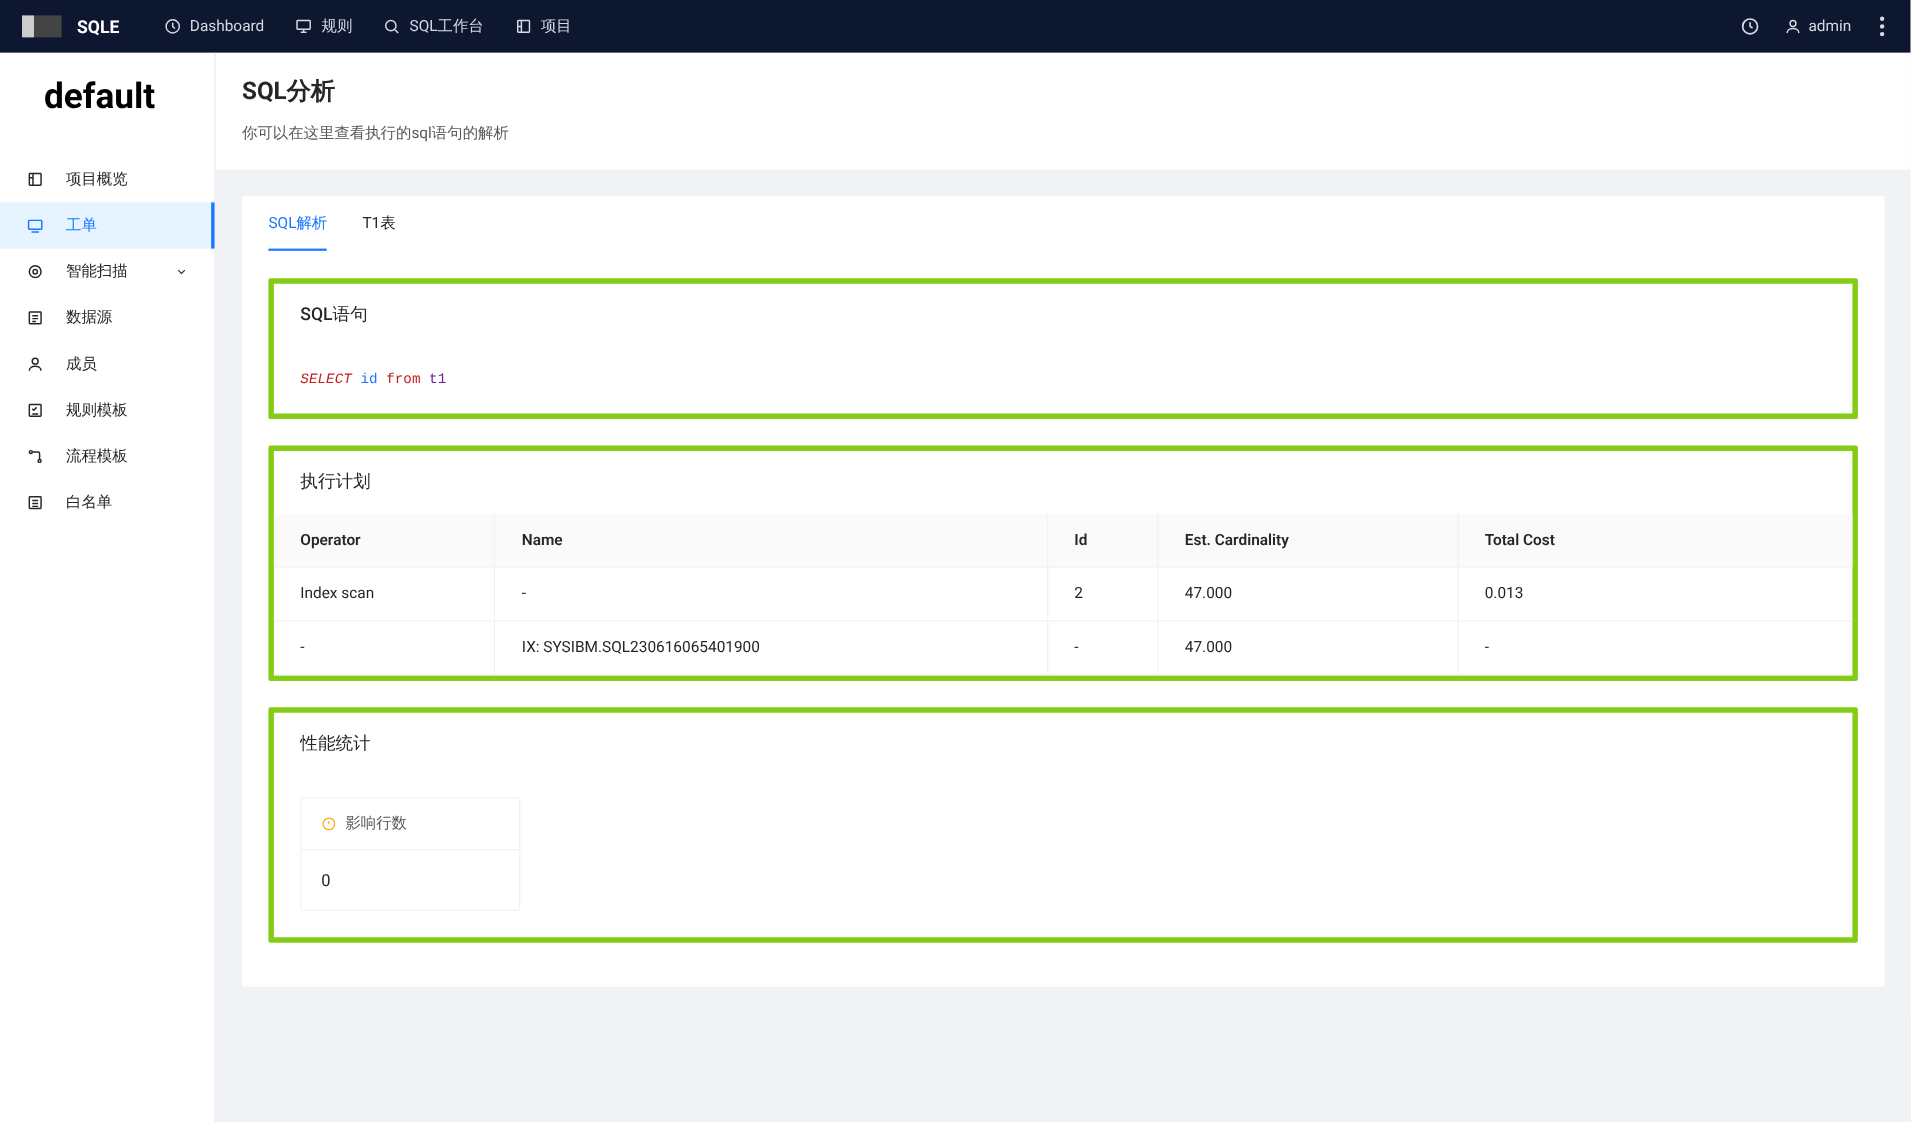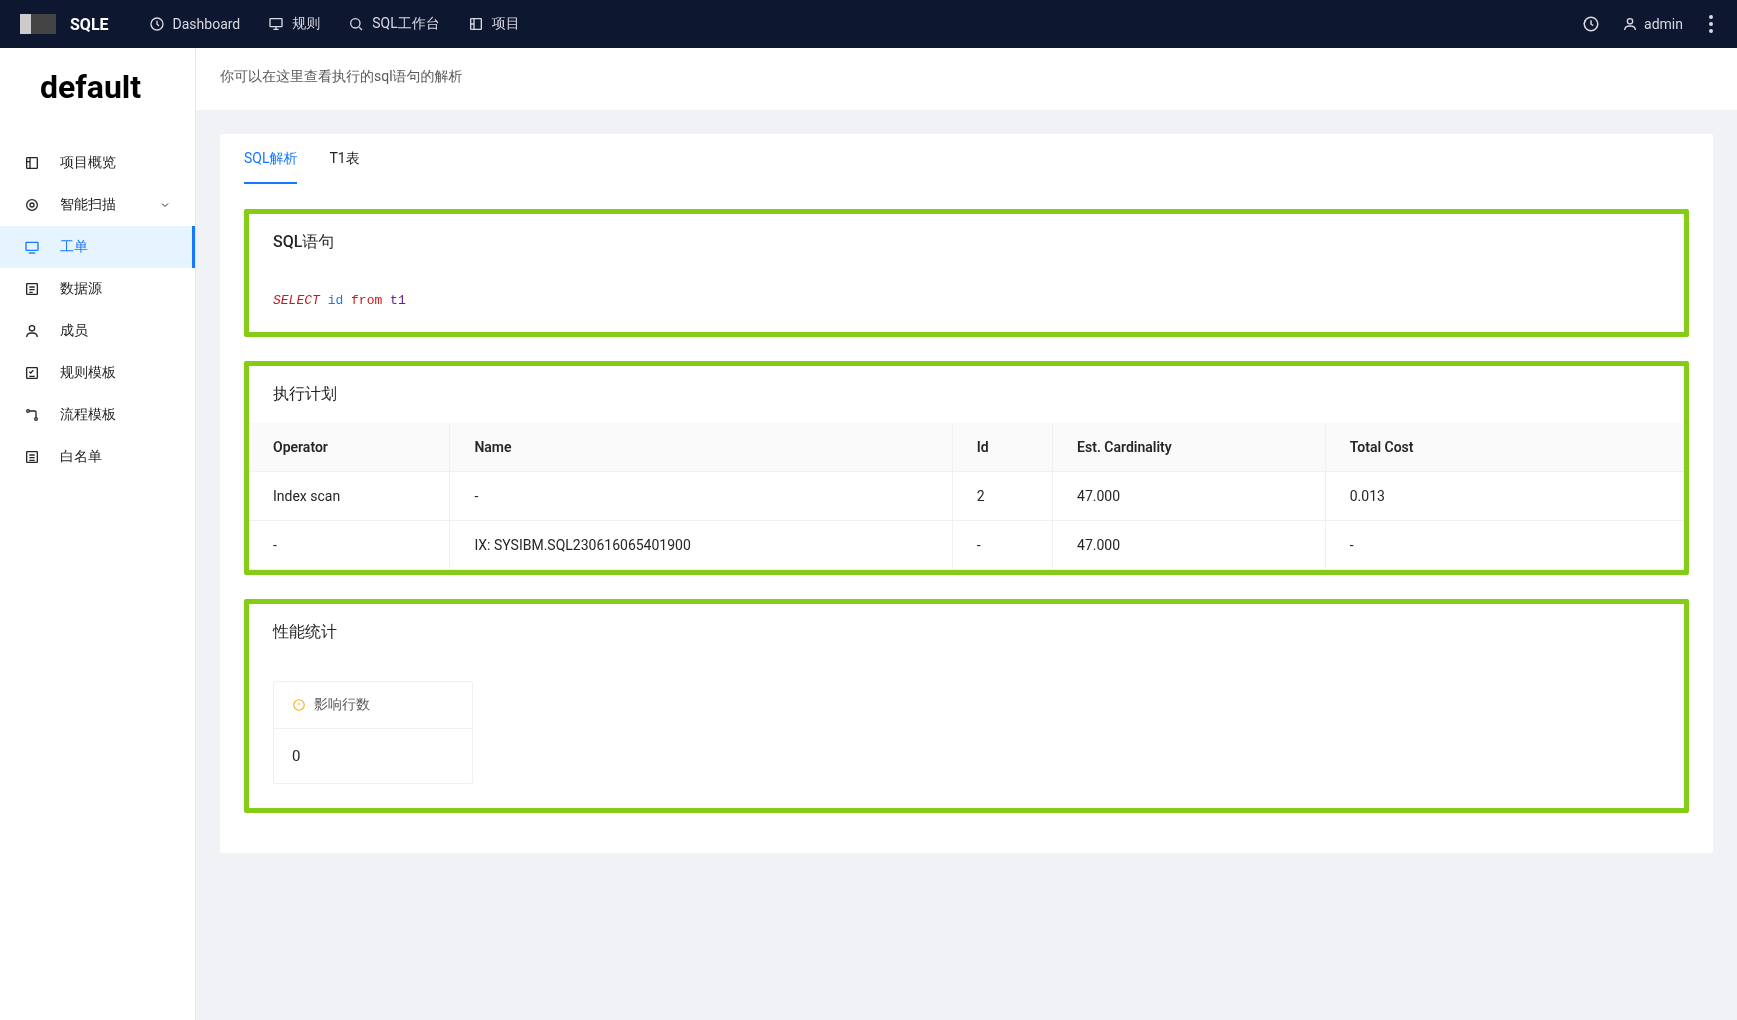--- a/index.html
+++ b/index.html
@@ -142,43 +142,43 @@
     <div class="menu">
       <div class="menu-item">
         <span class="icon">
             <svg width="16" height="16" viewBox="0 0 24 24" fill="none" stroke="currentColor" stroke-width="2">
               <rect x="4" y="4" width="16" height="16" rx="1"></rect>
               <path d="M9 4v16M4 10h5"></path>
             </svg>
           </span>
         <span>项目概览</span>
       </div>
+      <div class="menu-item active">
+        <span class="icon">
+            <svg width="16" height="16" viewBox="0 0 24 24" fill="none" stroke="currentColor" stroke-width="2">
+              <rect x="3" y="5" width="18" height="12" rx="1"></rect>
+              <path d="M7 21h10"></path>
+            </svg>
+          </span>
+        <span>工单</span>
+      </div>
       <div class="menu-item">
         <span class="icon">
             <svg width="16" height="16" viewBox="0 0 24 24" fill="none" stroke="currentColor" stroke-width="2">
               <circle cx="12" cy="12" r="8"></circle>
               <circle cx="12" cy="12" r="3"></circle>
             </svg>
           </span>
         <span>智能扫描</span>
         <span class="chevron icon">
             <svg width="12" height="12" viewBox="0 0 24 24" fill="none" stroke="currentColor" stroke-width="2">
               <path d="m6 9 6 6 6-6"></path>
             </svg>
           </span>
       </div>
-      <div class="menu-item active">
-        <span class="icon">
-            <svg width="16" height="16" viewBox="0 0 24 24" fill="none" stroke="currentColor" stroke-width="2">
-              <rect x="3" y="5" width="18" height="12" rx="1"></rect>
-              <path d="M7 21h10"></path>
-            </svg>
-          </span>
-        <span>工单</span>
-      </div>
       <div class="menu-item">
         <span class="icon">
             <svg width="16" height="16" viewBox="0 0 24 24" fill="none" stroke="currentColor" stroke-width="2">
               <rect x="4" y="4" width="16" height="16" rx="1"></rect>
               <path d="M8 9h8M8 13h8M8 17h5"></path>
             </svg>
           </span>
         <span>数据源</span>
       </div>
       <div class="menu-item">
@@ -216,20 +216,21 @@
               <path d="M8 9h8M8 13h8M8 17h8"></path>
             </svg>
           </span>
         <span>白名单</span>
       </div>
     </div>
   </div>
 
   <div class="main">
     <div class="page-header">
+      <h1>SQL分析</h1>
       <div class="subtitle">你可以在这里查看执行的sql语句的解析</div>
     </div>
 
     <div class="content">
       <div class="card">
         <div class="tabs">
           <div class="tab active">SQL解析</div>
           <div class="tab">T1表</div>
         </div>
 

